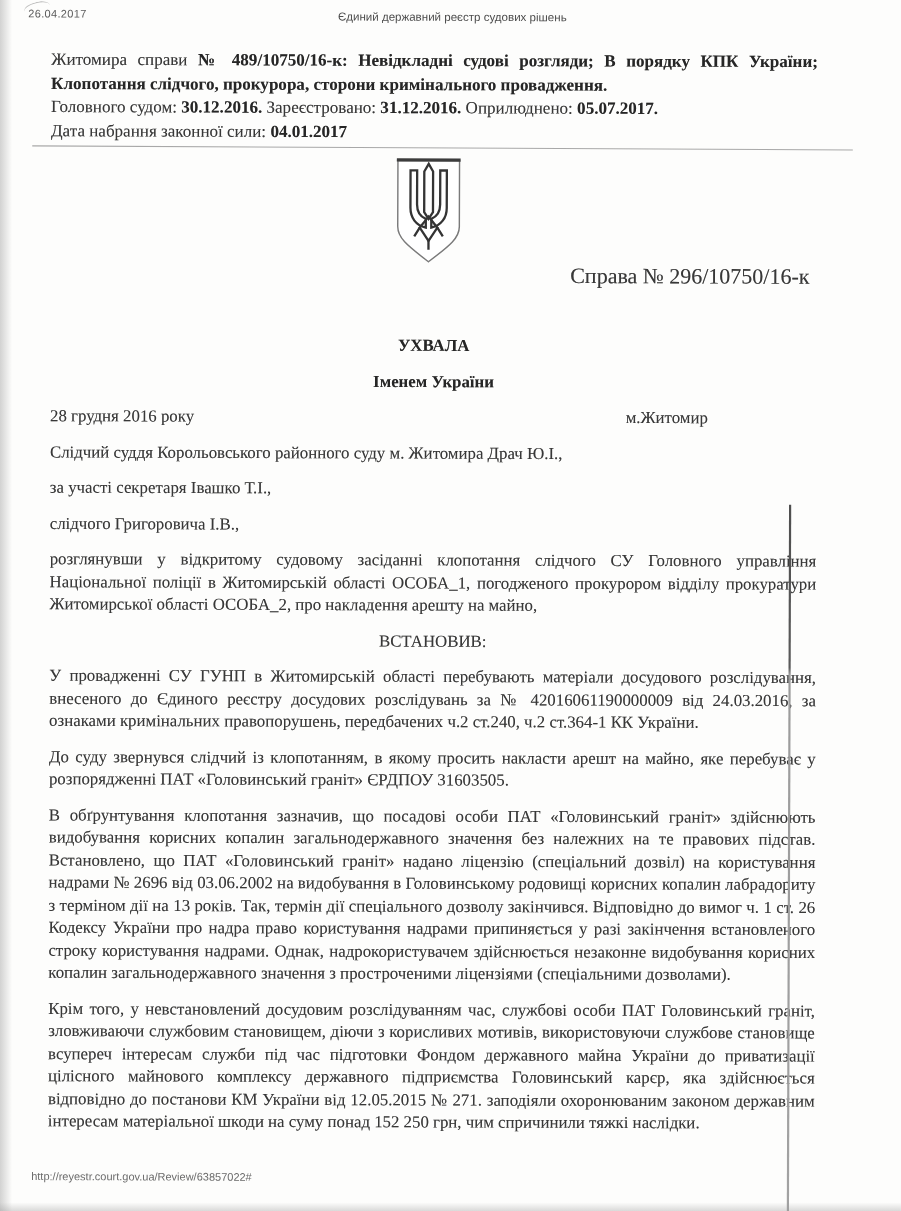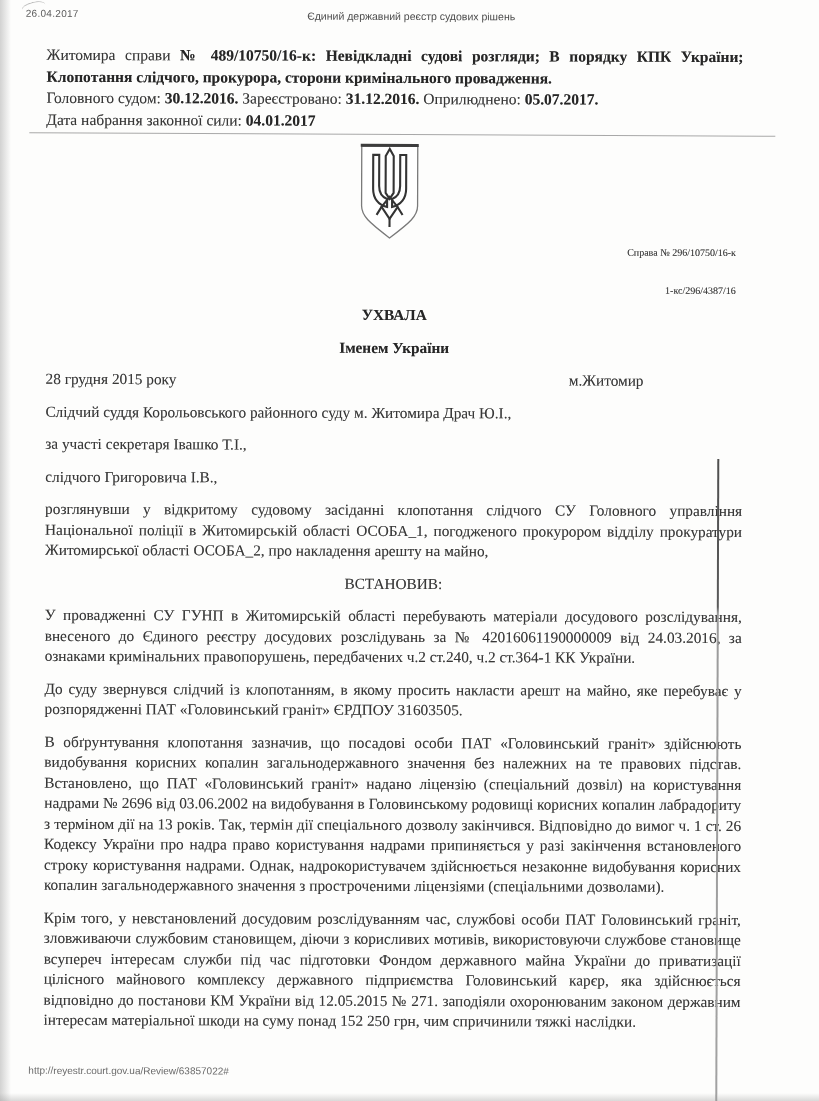--- a/index.html
+++ b/index.html
@@ -23,21 +23,21 @@
   .meta{position:absolute;left:45px;top:45px;width:697px;font-size:15.5px;line-height:21.5px;}
   .meta .cat{text-align:justify;margin:0;}
   .meta .line{white-space:nowrap;}
 
   .rule-line{position:absolute;left:28px;top:134px;width:746px;border-top:1px solid #a8a8a8;transform:rotate(0.1deg);}
 
   
   .emblem{position:absolute;left:358px;top:143px;width:61px;height:99px;}
 
   
-  .case-nums{position:absolute;right:84px;top:241px;text-align:right;font-size:10px;line-height:21.5px;}
+  .case-nums{position:absolute;right:84px;top:241px;text-align:right;font-size:20px;line-height:21.5px;}
   .case-nums .n2{margin-top:16px;}
 
   
   .doc{position:absolute;left:45px;top:305px;width:697px;font-size:15.3px;line-height:20.5px;}
   .doc p{margin:0 0 12px;}
   .doc .center{text-align:center;}
   .doc .just{text-align:justify;}
   .doc .title{font-weight:bold;color:#262626;}
   .dateplace{display:flex;justify-content:space-between;margin:0 0 12px;}
   .dateplace .place{margin-right:99px;}
@@ -78,28 +78,27 @@
       <path d="M47,12 h-6 v31 c0,7 -3,11 -8,13 v8 c9,-2 14,-9 14,-18 Z"></path>
       <path d="M30.5,6 l-4,7 v37 l4,6 l4,-6 v-37 Z"></path>
       <path d="M30.5,54 l-8,10 l8,12 l8,-12 Z"></path>
       <path d="M30.5,76 v8"></path>
       <path d="M22.5,64 l-5,8 M38.5,64 l5,8"></path>
     </g>
   </svg>
 
   <div class="case-nums ink">
     <div>Справа № 296/10750/16-к</div>
-    <div class="n2">1-кс/296/4387/16</div>
   </div>
 
   <div class="doc ink">
     <p class="center title">УХВАЛА</p>
     <p class="center title">Іменем України</p>
     <div class="dateplace">
-      <span>28 грудня 2015 року</span>
+      <span>28 грудня 2016 року</span>
       <span class="place">м.Житомир</span>
     </div>
     <p>Слідчий суддя Корольовського районного суду м. Житомира Драч Ю.І.,</p>
     <p>за участі секретаря Івашко Т.І.,</p>
     <p>слідчого Григоровича І.В.,</p>
     <p class="just">розглянувши у відкритому судовому засіданні клопотання слідчого СУ Головного управління Національної поліції в Житомирській області ОСОБА_1, погодженого прокурором відділу прокуратури Житомирської області ОСОБА_2, про накладення арешту на майно,</p>
     <p class="center">ВСТАНОВИВ:</p>
     <p class="just">У провадженні СУ ГУНП в Житомирській області перебувають матеріали досудового розслідування, внесеного до Єдиного реєстру досудових розслідувань за № 42016061190000009 від 24.03.2016, за ознаками кримінальних правопорушень, передбачених ч.2 ст.240, ч.2 ст.364-1 КК України.</p>
     <p class="just">До суду звернувся слідчий із клопотанням, в якому просить накласти арешт на майно, яке перебуває у розпорядженні ПАТ «Головинський граніт» ЄРДПОУ 31603505.</p>
     <p class="just">В обґрунтування клопотання зазначив, що посадові особи ПАТ «Головинський граніт» здійснюють видобування корисних копалин загальнодержавного значення без належних на те правових підстав. Встановлено, що ПАТ «Головинський граніт» надано ліцензію (спеціальний дозвіл) на користування надрами № 2696 від 03.06.2002 на видобування в Головинському родовищі корисних копалин лабрадориту з терміном дії на 13 років. Так, термін дії спеціального дозволу закінчився. Відповідно до вимог ч. 1 ст. 26 Кодексу України про надра право користування надрами припиняється у разі закінчення встановленого строку користування надрами. Однак, надрокористувачем здійснюється незаконне видобування корисних копалин загальнодержавного значення з простроченими ліцензіями (спеціальними дозволами).</p>

